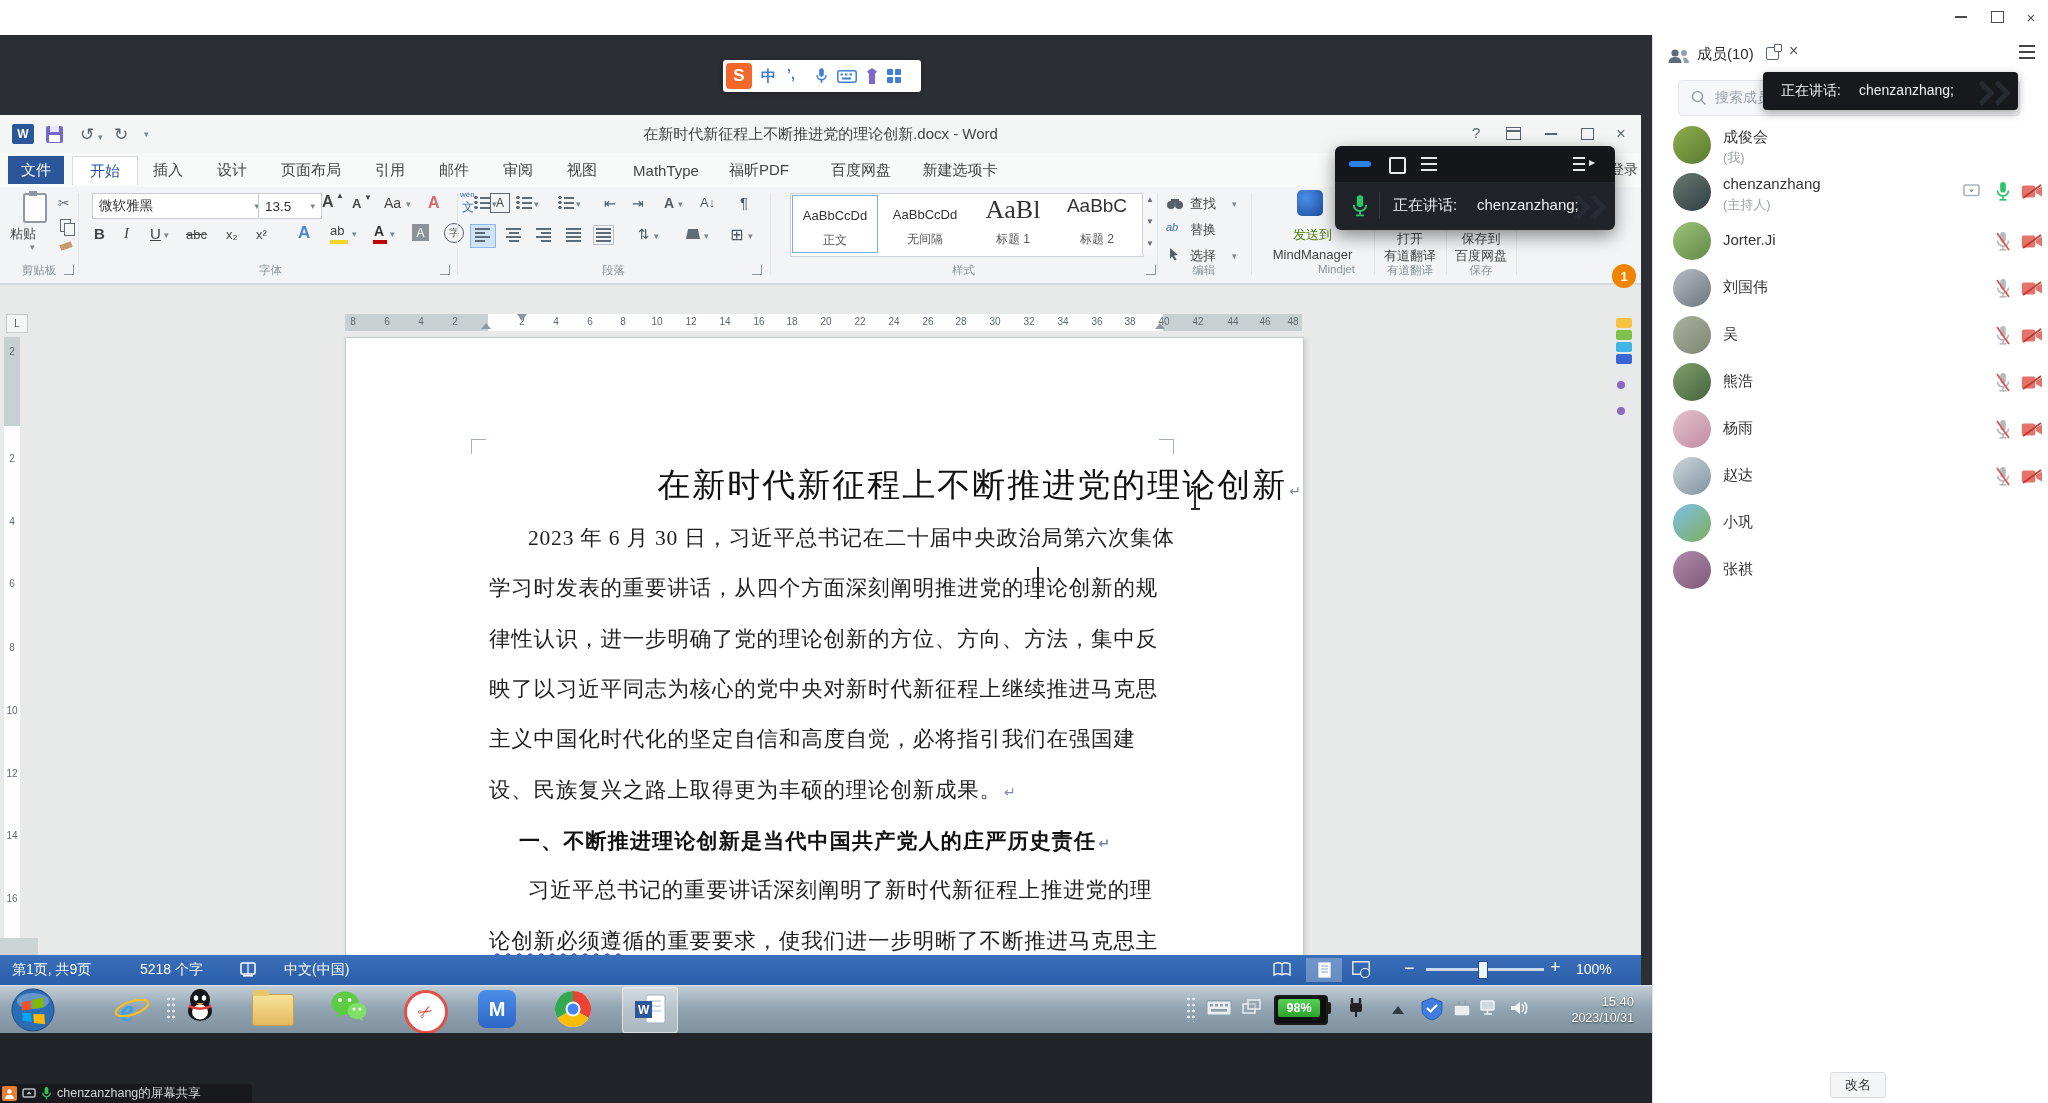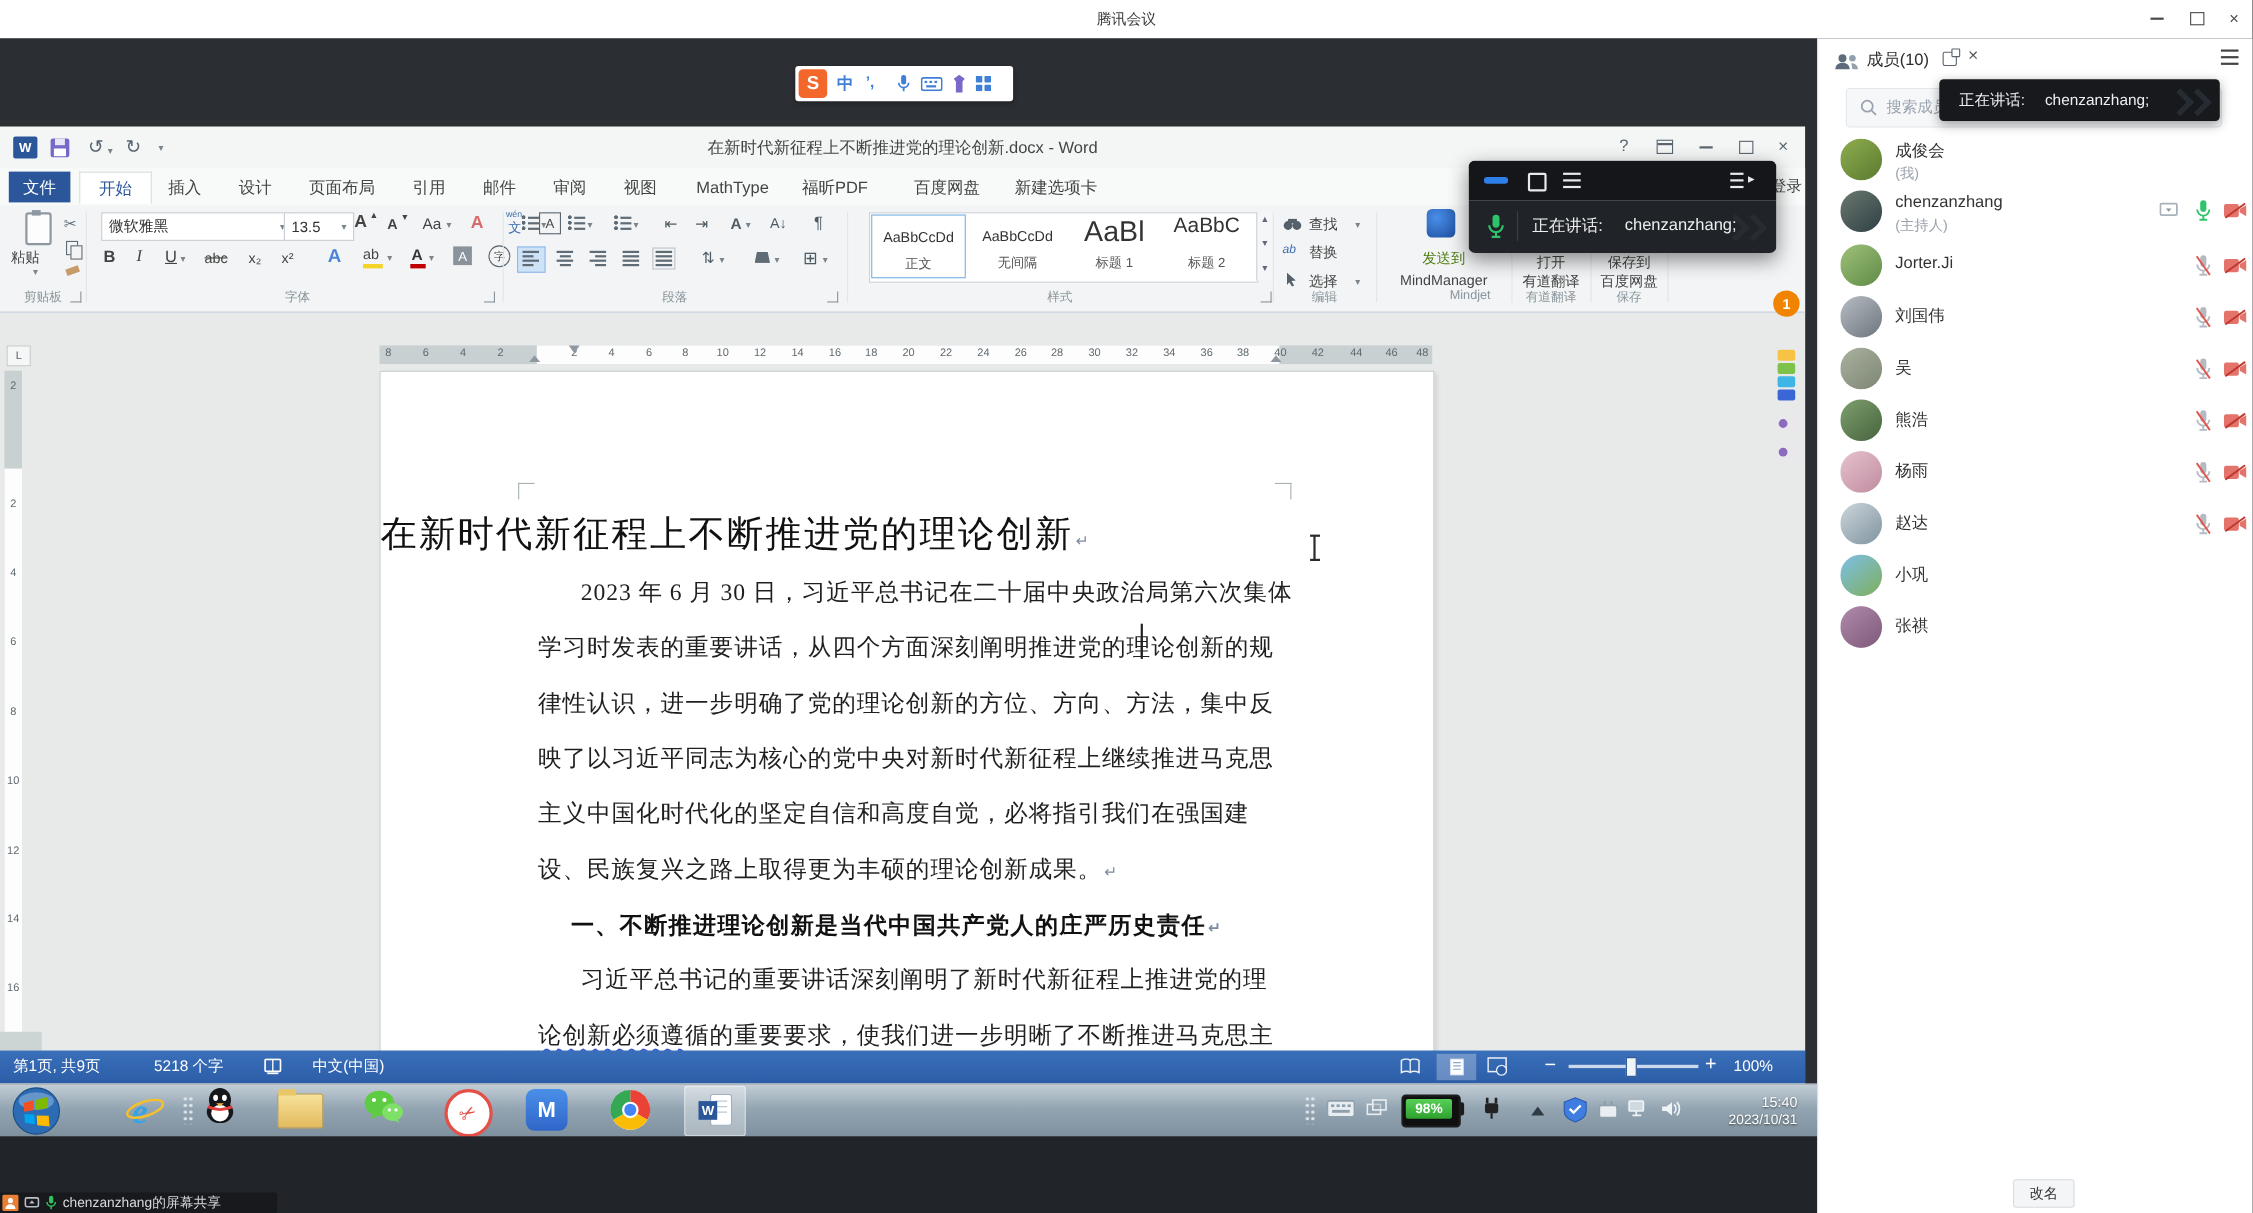--- a/index.html
+++ b/index.html
@@ -65,21 +65,20 @@
   .ftb{position:absolute;left:1335px;top:146px;width:280px;height:84px;border-radius:6px;overflow:hidden;box-shadow:0 6px 18px rgba(0,0,0,.45);z-index:55;}
   
   .grip{position:absolute;width:10px;height:26px;background-image:radial-gradient(circle,#dfe7ec 1.2px,transparent 1.8px);background-size:5px 6px;}
 </style>
 </head>
 <body>
 
 <div id="canvas">
 
   <div class="a" style="left:0;top:0;width:2048px;height:35px;background:#ffffff"></div>
-  <div class="tx" style="left:0;top:9px;width:2048px;text-align:center;font-size:13.5px;color:#3a3a3a">腾讯会议</div>
   <div class="wc" style="left:1948px;top:6px">
       <span class="dashico"></span>
     </div>
   <div class="wc" style="left:1984px;top:6px">
       <span class="boxico"></span>
     </div>
   <div class="wc" style="left:2018px;top:6px">
       <span>×</span>
     </div>
 
@@ -265,21 +264,21 @@
     <div class="a" style="left:790px;top:6px;width:352px;height:62px;background:#fff;border:1px solid #ccd2d8"></div>
     <div class="stycell" style="left:792px;width:84px;border:1.5px solid #76aee0">
       <div class="stypre" style="top:12px;font-size:13px">AaBbCcDd</div>
       <div class="stylabel">正文</div>
     </div>
     <div class="stycell" style="left:880px;width:90px">
       <div class="stypre" style="top:12px;font-size:13px">AaBbCcDd</div>
       <div class="stylabel">无间隔</div>
     </div>
     <div class="stycell" style="left:972px;width:82px">
-      <div class="stypre" style="top:0px;font-size:26px;font-family:Liberation Sans, sans-serif">AaBl</div>
+      <div class="stypre" style="top:0px;font-size:26px;font-family:Liberation Serif, serif">AaBl</div>
       <div class="stylabel">标题 1</div>
     </div>
     <div class="stycell" style="left:1056px;width:82px">
       <div class="stypre" style="top:0;font-size:19px;font-family:Liberation Sans, sans-serif">AaBbC</div>
       <div class="stylabel">标题 2</div>
     </div>
     <div class="a" style="left:1142px;top:6px;width:15px;height:62px;background:#f4f6f7;border-left:1px solid #ccd2d8">
       <div class="tx" style="left:3px;top:2px;font-size:8px;color:#667">▲</div>
       <div class="tx" style="left:3px;top:24px;font-size:8px;color:#667">▼</div>
       <div class="tx" style="left:3px;top:46px;font-size:8px;color:#667">▼</div>
@@ -371,21 +370,21 @@
     <span class="vrn" style="top:368px">10</span>
     <span class="vrn" style="top:431px">12</span>
     <span class="vrn" style="top:493px">14</span>
     <span class="vrn" style="top:556px">16</span>
     <span class="vrn" style="top:600px">18</span>
   </div>
 
   <div class="a" style="left:345px;top:337px;width:957px;height:620px;background:#fff;border:1px solid #c3cbcb;box-shadow:2px 2px 5px rgba(0,0,0,.12)">
     <div class="a cropTL" style="left:125px;top:101px"></div>
     <div class="a cropTR" style="left:813px;top:101px"></div>
-    <div class="dt" style="left:0;top:125px;width:957px;text-align:left"><span>在新时代新征程上不断推进党的理论创新</span><span class="rm">↵</span></div>
+    <div class="dt" style="left:0;top:125px;width:957px;text-align:right"><span>在新时代新征程上不断推进党的理论创新</span><span class="rm">↵</span></div>
     <div class="dl" style="left:182px;top:185px">2023 年 6 月 30 日，习近平总书记在二十届中央政治局第六次集体</div>
     <div class="dl" style="left:143px;top:235px">学习时发表的重要讲话，从四个方面深刻阐明推进党的理论创新的规</div>
     <div class="dl" style="left:143px;top:286px">律性认识，进一步明确了党的理论创新的方位、方向、方法，集中反</div>
     <div class="dl" style="left:143px;top:336px">映了以习近平同志为核心的党中央对新时代新征程上继续推进马克思</div>
     <div class="dl" style="left:143px;top:386px">主义中国化时代化的坚定自信和高度自觉，必将指引我们在强国建</div>
     <div class="dl" style="left:143px;top:437px"><span>设、民族复兴之路上取得更为丰硕的理论创新成果。</span><span class="rm">↵</span></div>
     <div class="dh" style="left:173px;top:489px"><span>一、不断推进理论创新是当代中国共产党人的庄严历史责任</span><span class="rm">↵</span></div>
     <div class="dl" style="left:182px;top:537px">习近平总书记的重要讲话深刻阐明了新时代新征程上推进党的理</div>
     <div class="dl" style="left:143px;top:588px"><span class="wavy">论创新必须遵</span><span>循的重要要求，使我们进一步明晰了不断推进马克思主</span></div>
     <div class="a" style="left:691px;top:229px;width:1.5px;height:32px;background:#222"></div>

